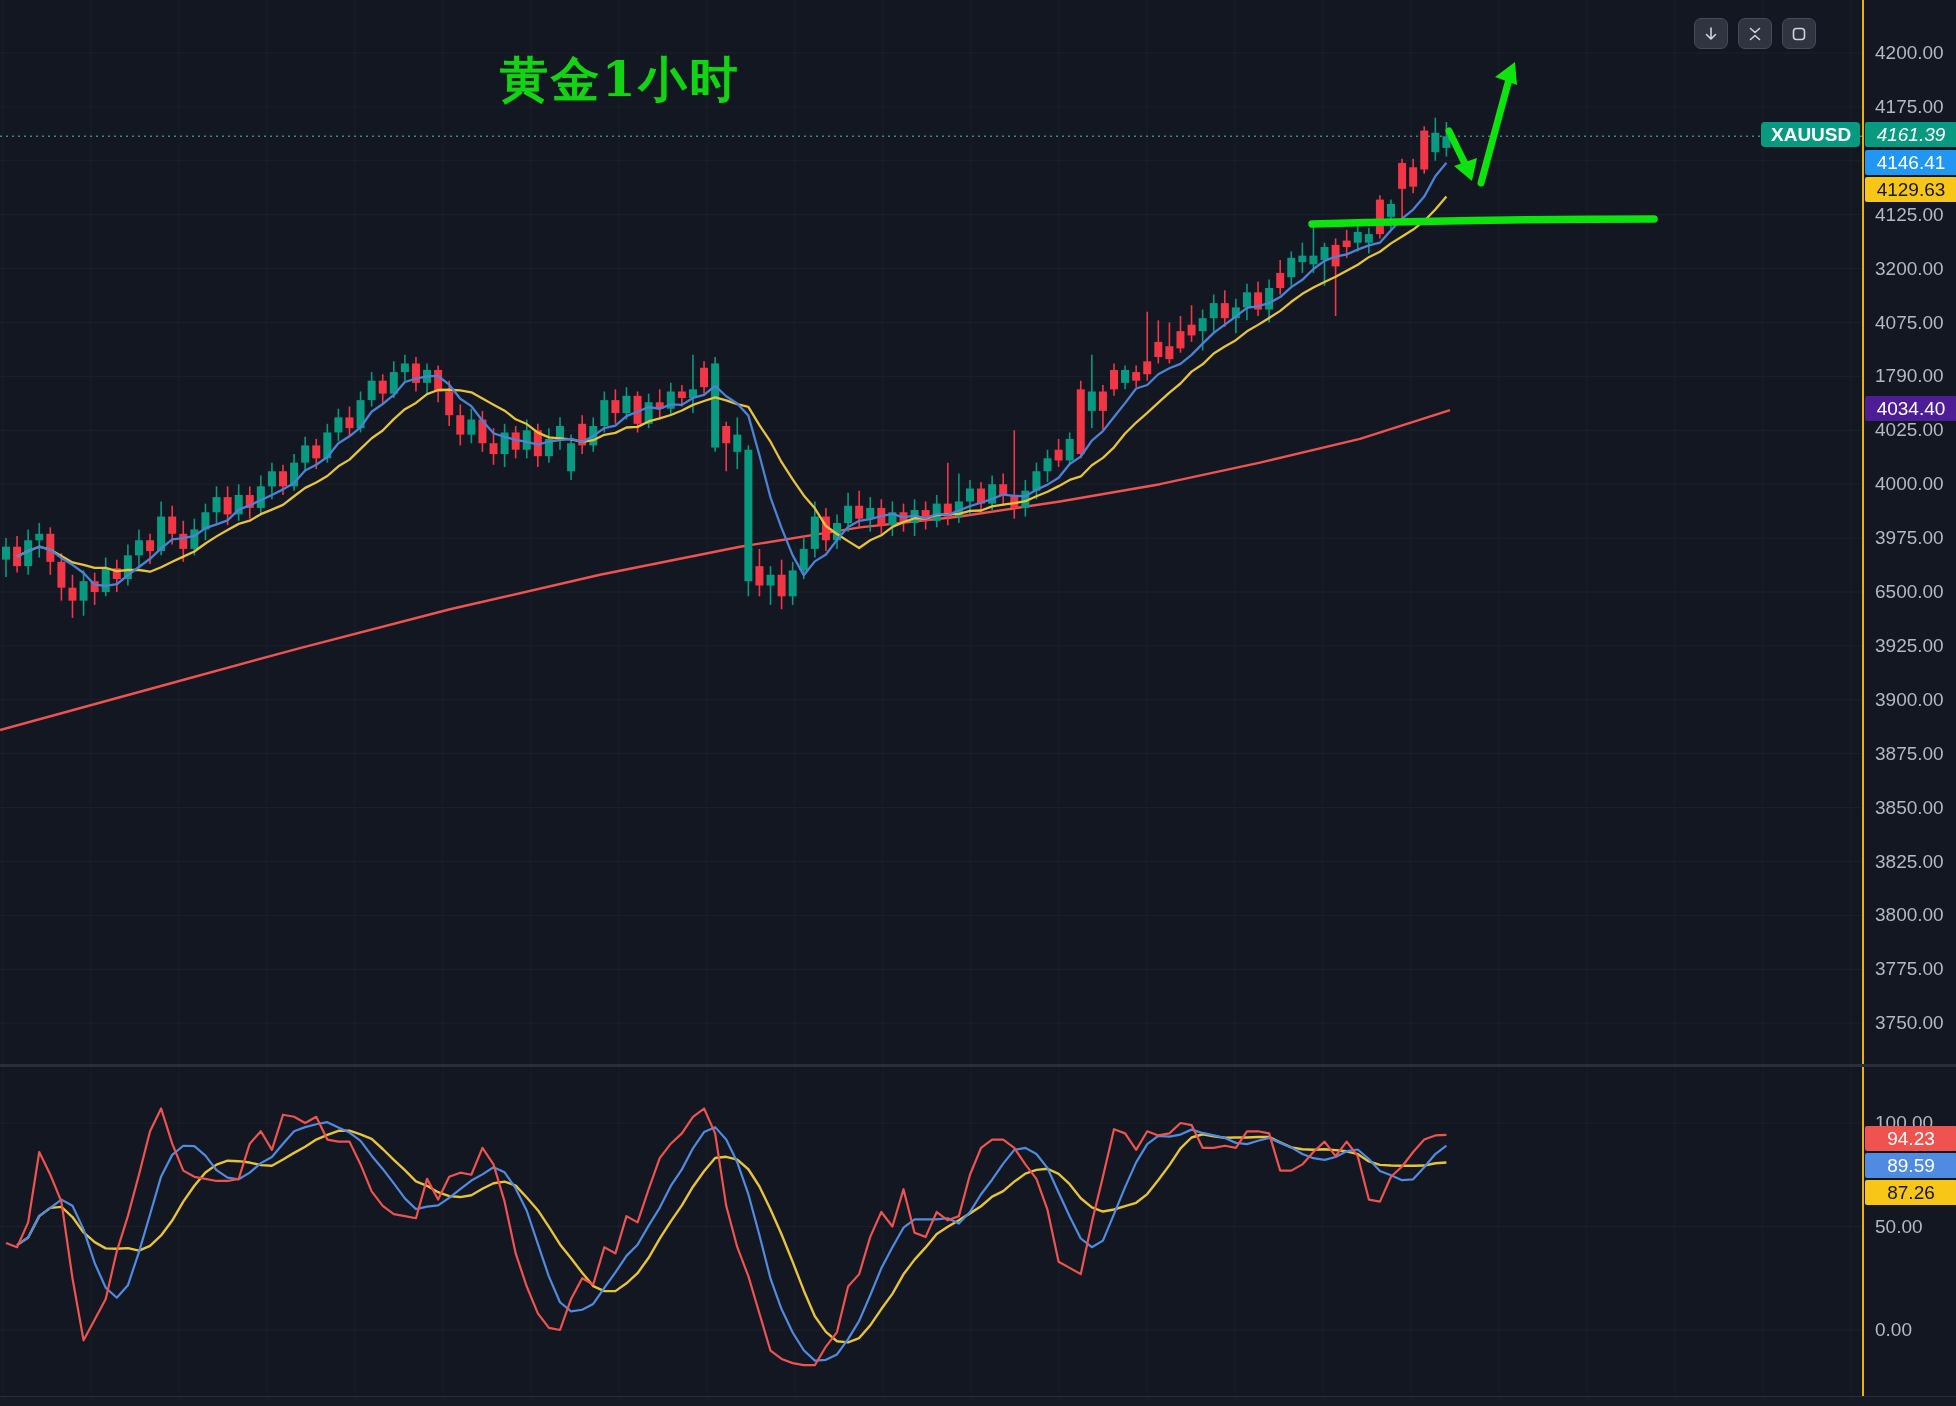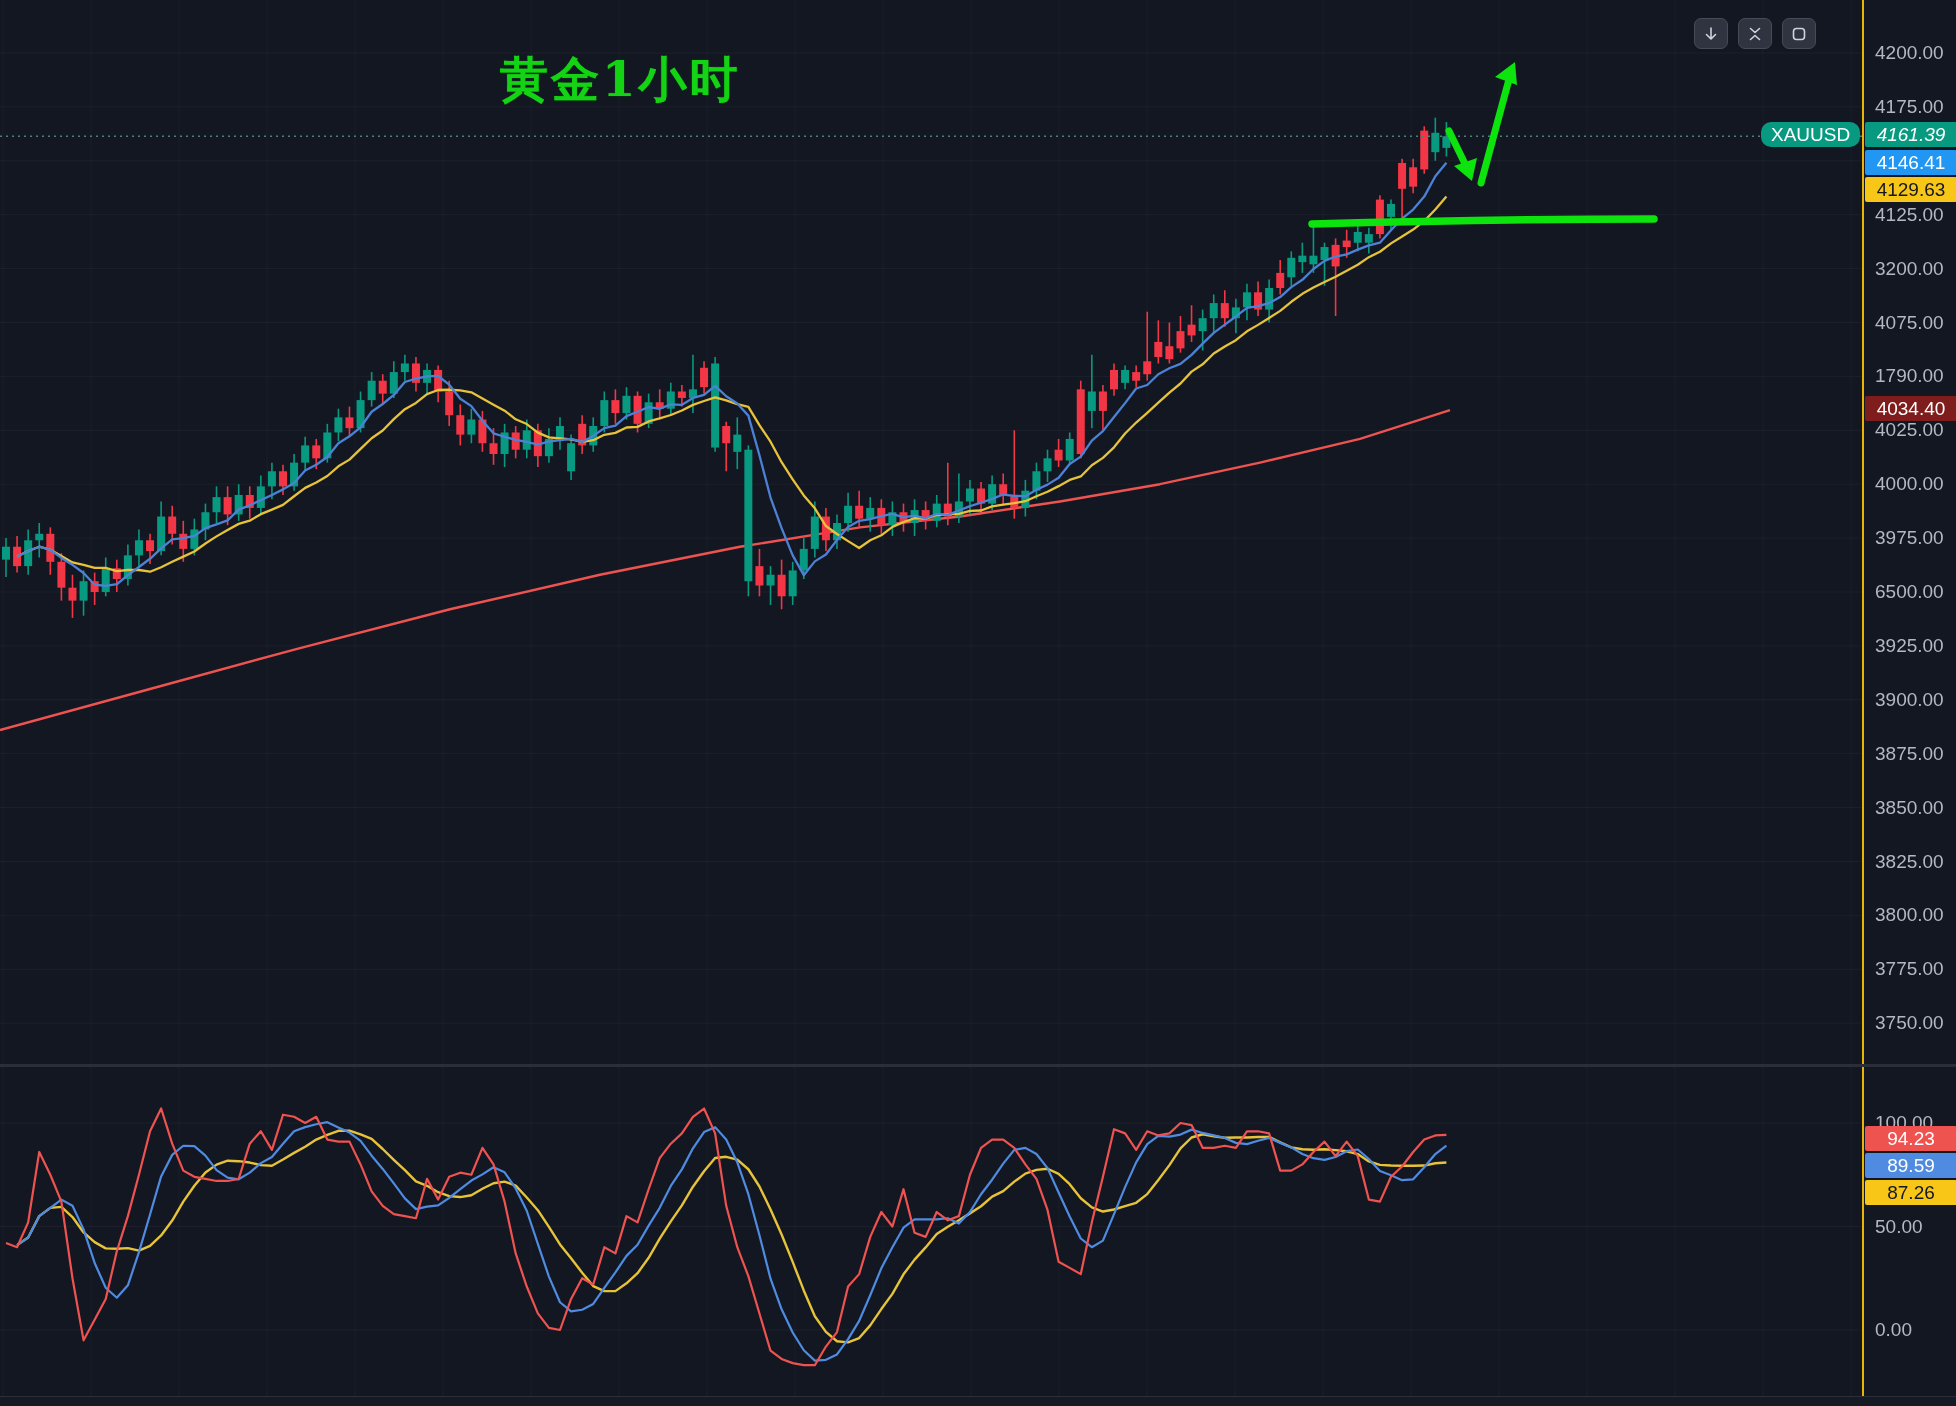--- a/index.html
+++ b/index.html
@@ -11,21 +11,21 @@
   #toolbar{position:absolute;left:1694px;top:18px;display:flex;gap:10px;}
   .tbtn{width:32px;height:29px;border-radius:7px;background:#2f3440;border:1px solid #474b56;
         display:flex;align-items:center;justify-content:center;color:#cfd3dc;cursor:pointer;}
   #price-axis{position:absolute;left:1862px;top:0;width:94px;height:1396px;background:#131722;
               border-left:2px solid #eab308;}
   .tick{position:absolute;left:0;width:100%;text-align:left;padding-left:11px;box-sizing:border-box;
         font-size:19px;color:#b4b8c1;}
   .badge{position:absolute;left:1px;width:92px;height:25px;line-height:25px;text-align:center;
          font-size:19px;font-weight:500;border-radius:2px;}
   #symbol-flag{position:absolute;height:25px;line-height:25px;padding:0 10px;font-size:19px;
-               color:#fff;background:#089981;border-radius:10px;font-weight:400;}
+               color:#fff;background:#089981;border-radius:4px;font-weight:700;}
   #divider{position:absolute;left:0;top:1064px;width:1956px;height:3px;background:#2a2e39;}
   #time-axis{position:absolute;left:0;top:1396px;width:1956px;height:10px;background:#161a25;
              border-top:1px solid #2a2e39;}
 </style>
 </head>
 <body>
 
 <div id="app">
   <svg id="chart-svg" width="1956" height="1406">
       <line x1="3" y1="0" x2="3" y2="1396" stroke="rgba(197,203,206,0.04)" stroke-width="1"></line>
@@ -391,21 +391,21 @@
       <div class="tick" style="top: 850.5px;">3825.00</div>
       <div class="tick" style="top: 904.4px;">3800.00</div>
       <div class="tick" style="top: 958.3px;">3775.00</div>
       <div class="tick" style="top: 1012.2px;">3750.00</div>
       <div class="tick" style="top: 1112px;">100.00</div>
       <div class="tick" style="top: 1215.5px;">50.00</div>
       <div class="tick" style="top: 1319px;">0.00</div>
       <div class="badge" style="background: rgb(8, 153, 129); color: #ffffff; top: 121.5px; font-style: italic;">4161.39</div>
       <div class="badge" style="background: rgb(33, 150, 243); color: rgb(255, 255, 255); top: 149.5px;">4146.41</div>
       <div class="badge" style="background: rgb(248, 198, 23); color: rgb(19, 23, 34); top: 176.5px;">4129.63</div>
-      <div class="badge" style="background: #7f1d1d; color: rgb(255, 255, 255); top: 395.5px;">4034.40</div>
+      <div class="badge" style="background: #4c1d95; color: rgb(255, 255, 255); top: 395.5px;">4034.40</div>
       <div class="badge" style="background: rgb(239, 83, 80); color: rgb(255, 255, 255); top: 1125.5px;">94.23</div>
       <div class="badge" style="background: rgb(79, 139, 224); color: rgb(255, 255, 255); top: 1152.5px;">89.59</div>
       <div class="badge" style="background: rgb(248, 198, 23); color: rgb(19, 23, 34); top: 1179.5px;">87.26</div>
     </div>
   <div id="divider"></div>
   <div id="time-axis"></div>
 <div id="symbol-flag" style="top: 121.5px; right: 96px; left: 1761px;">XAUUSD</div>
   </div>
 
 </body></html>

